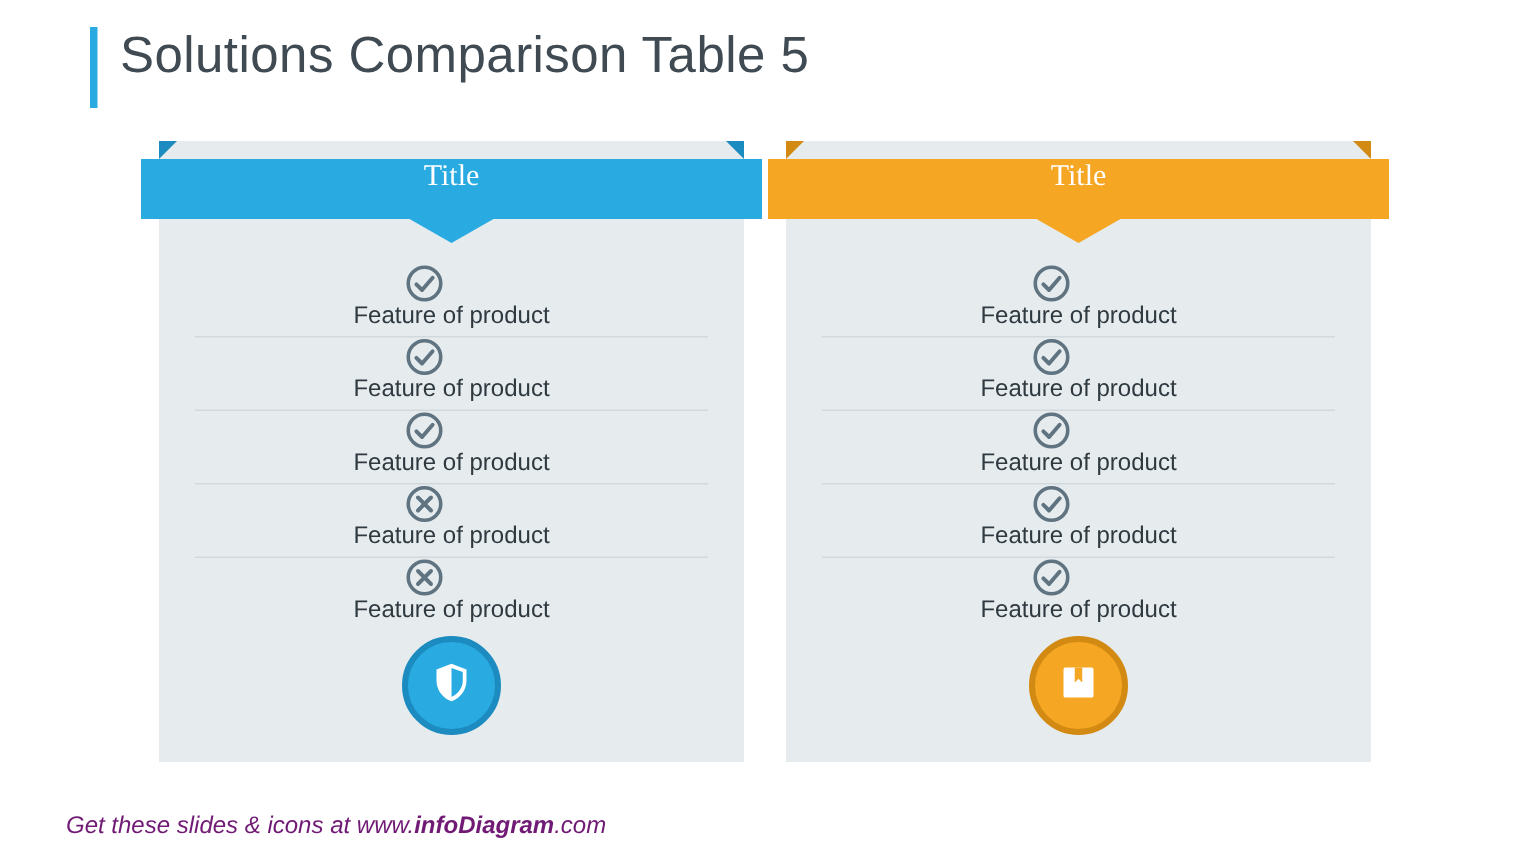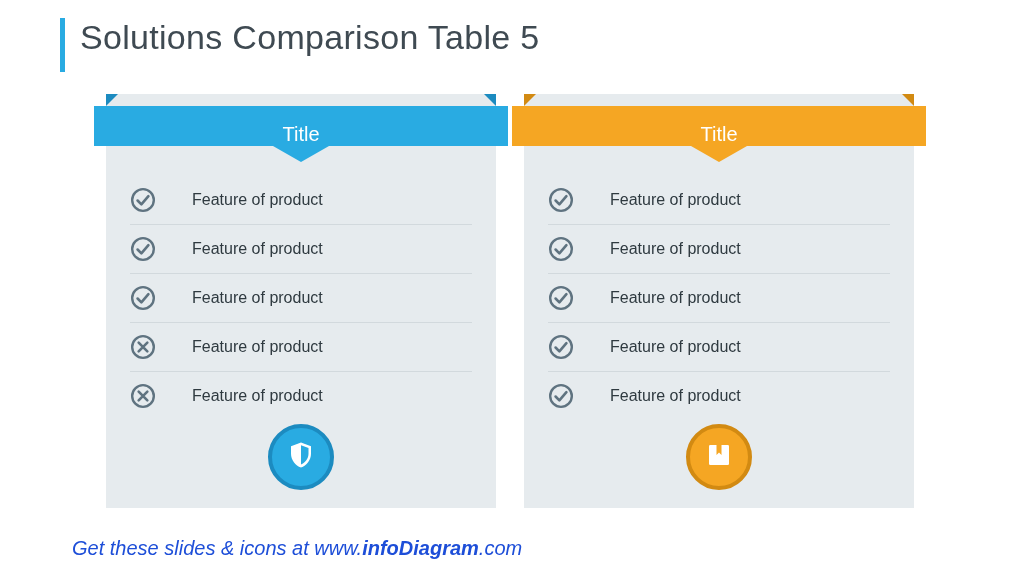--- a/index.html
+++ b/index.html
@@ -54,45 +54,47 @@
     width: 0; height: 0;
     border-style: solid;
   }
   .ribbon-fold-left  { left: 0;  border-width: 12px 12px 0 0; }
   .ribbon-fold-right { right: 0; border-width: 12px 0 0 12px; }
   .ribbon {
     position: absolute;
     left: -12px; right: -12px; top: 12px;
     height: 40px;
     display: flex;
-    align-items: flex-end;
+    align-items: flex-start;
     justify-content: center;
     color: #fff;
     font-size: 20px;
     font-weight: 400;
+    font-family: Liberation Serif, serif;
   }
   .ribbon-notch {
     position: absolute;
     width: 0; height: 0;
     left: 50%; transform: translateX(-50%);
     top: 52px;
     border-left: 28px solid transparent;
     border-right: 28px solid transparent;
   }
 
   .features {
     position: absolute;
     left: 24px; right: 24px;
     top: 82px;
   }
   .feature-row {
     display: flex;
     align-items: center;
     height: 48px;
     border-bottom: 1px solid #d2d9dd;
+    flex-direction: column;
   }
   .feature-row:last-child { border-bottom: none; }
   .feature-icon {
     width: 26px; height: 26px;
     flex: 0 0 26px;
     margin-right: 36px;
   }
   .feature-label {
     font-size: 16px;
     color: #2f3a40;
@@ -103,24 +105,24 @@
     left: 50%; transform: translateX(-50%);
     bottom: 18px;
     width: 58px; height: 58px;
     border-radius: 50%;
     display: flex; align-items: center; justify-content: center;
   }
   .badge svg { width: 30px; height: 30px; }
 
   .footer-note {
     position: absolute;
-    left: 72px;
+    left: 44px;
     bottom: 16px;
-    font-size: 20px;
-    color: #1d4ed8;
+    font-size: 16px;
+    color: #701a75;
     font-style: italic;
     font-weight: 300;
   }
   .footer-note .bold { font-weight: 600; font-style: italic; }
 </style>
 </head>
 <body>
 
 <div class="slide">
   <div class="title-accent"></div>

